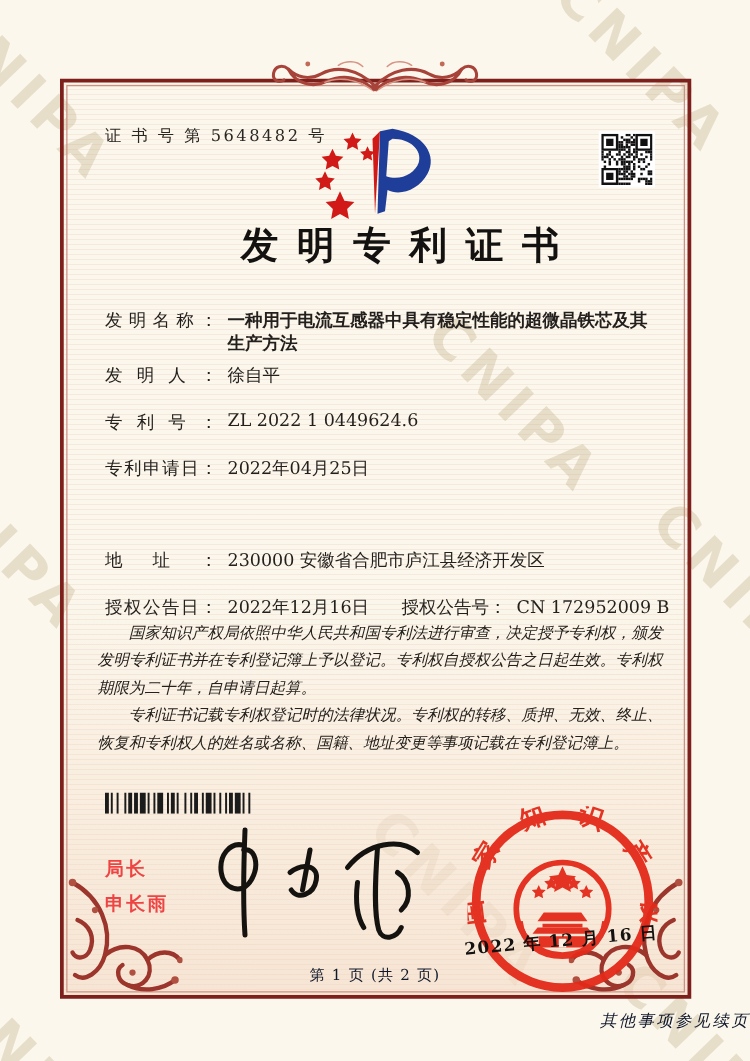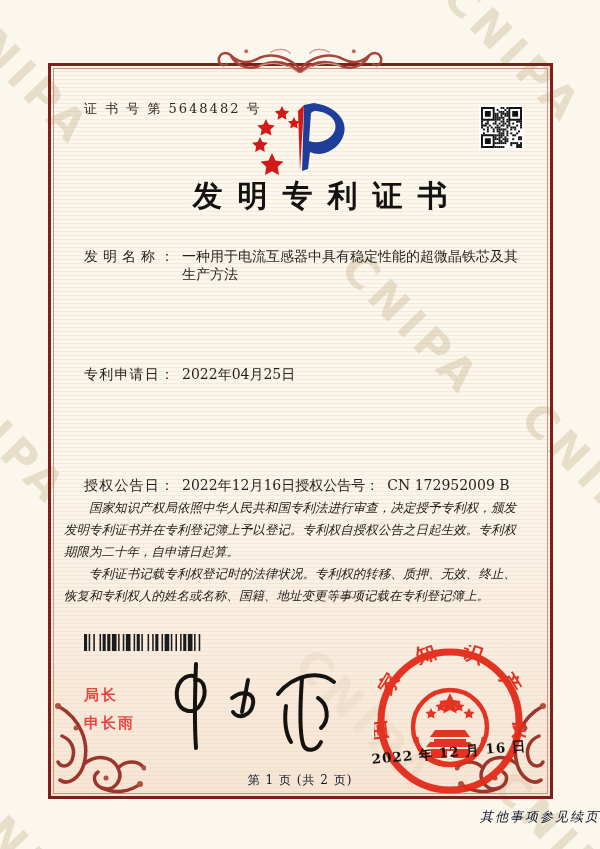--- a/index.html
+++ b/index.html
@@ -43,25 +43,26 @@
     font-size:30px;font-weight:bold;letter-spacing:15px;padding-left:15px;box-sizing:border-box;
     color:#141210;
     margin-left:20px;
   }
   .frow{position:absolute;left:84px;width:448px;font-size:14px;white-space:nowrap;color:#221f1c;}
   .flabel{
     display:inline-block;width:90px;vertical-align:top;
     text-align:justify;text-align-last:justify;font-weight:500;
   }
   .fvalue{display:inline-block;margin-left:8px;}
-  .flabel2{display:inline-block;font-weight:500;}
+  .flabel2{display:inline-block;margin-left:26px;font-weight:500;}
   .paras{
-    position:absolute;left:64px;top:497px;width:452px;
+    position:absolute;left:78px;top:497px;width:452px;
     font-size:12.5px;line-height:1.75;font-style:italic;color:#24201c;
     text-align:justify;
+    font-family:Liberation Mono, monospace;
   }
   .paras p{margin:0;text-indent:2em;}
   .barcode{position:absolute;left:84px;top:634px;width:160px;height:17px;}
   .signer{position:absolute;left:84px;font-family:"DejaVu Sans","Liberation Sans",sans-serif;
     font-size:15px;font-weight:600;color:#ef4444;letter-spacing:2px;}
   .signer.t1{top:686px;}
   .signer.t2{top:714px;}
   .signature{position:absolute;left:160px;top:650px;width:190px;height:115px;}
   .seal{position:absolute;left:374px;top:645px;width:152px;height:152px;}
   .seal-date{
@@ -304,24 +305,33 @@
         <rect x="19" y="20" width="1" height="1" fill="#111"></rect>
         <rect x="20" y="20" width="1" height="1" fill="#111"></rect>
         <path d="M0,0h7v7h-7z M1,1v5h5v-5z M2,2h3v3h-3z" fill="#111" fill-rule="evenodd"></path>
         <path d="M14,0h7v7h-7z M15,1v5h5v-5z M16,2h3v3h-3z" fill="#111" fill-rule="evenodd"></path>
         <path d="M0,14h7v7h-7z M1,15v5h5v-5z M2,16h3v3h-3z" fill="#111" fill-rule="evenodd"></path>
       </svg></div>
 
   <div class="title">发明专利证书</div>
 
   <div class="frow" style="top:248px;white-space:normal;">
-    <span class="flabel">发明名称：</span><span class="fvalue" style="max-width:348px;white-space:normal;vertical-align:top;">一种用于电流互感器中具有稳定性能的超微晶铁芯及其生产方法</span>
+    <span class="flabel">发明名称：</span><span class="fvalue" style="max-width:348px;white-space:normal;vertical-align:top;font-weight:bold;">一种用于电流互感器中具有稳定性能的超微晶铁芯及其生产方法</span>
+  </div>
+  <div class="frow" style="top:292px;">
+    <span class="flabel">发明人：</span><span class="fvalue">徐自平</span>
+  </div>
+  <div class="frow" style="top:329px;">
+    <span class="flabel">专利号：</span><span class="fvalue">ZL 2022 1 0449624.6</span>
   </div>
   <div class="frow" style="top:366px;">
     <span class="flabel">专利申请日：</span><span class="fvalue">2022年04月25日</span>
+  </div>
+  <div class="frow" style="top:440px;">
+    <span class="flabel">地址：</span><span class="fvalue">230000 安徽省合肥市庐江县经济开发区</span>
   </div>
   <div class="frow" style="top:477px;">
     <span class="flabel">授权公告日：</span><span class="fvalue">2022年12月16日</span><span class="flabel2">授权公告号：</span><span class="fvalue">CN 172952009 B</span>
   </div>
 
   <div class="paras">
     <p>国家知识产权局依照中华人民共和国专利法进行审查，决定授予专利权，颁发发明专利证书并在专利登记簿上予以登记。专利权自授权公告之日起生效。专利权期限为二十年，自申请日起算。</p>
     <p>专利证书记载专利权登记时的法律状况。专利权的转移、质押、无效、终止、恢复和专利权人的姓名或名称、国籍、地址变更等事项记载在专利登记簿上。</p>
   </div>
 

